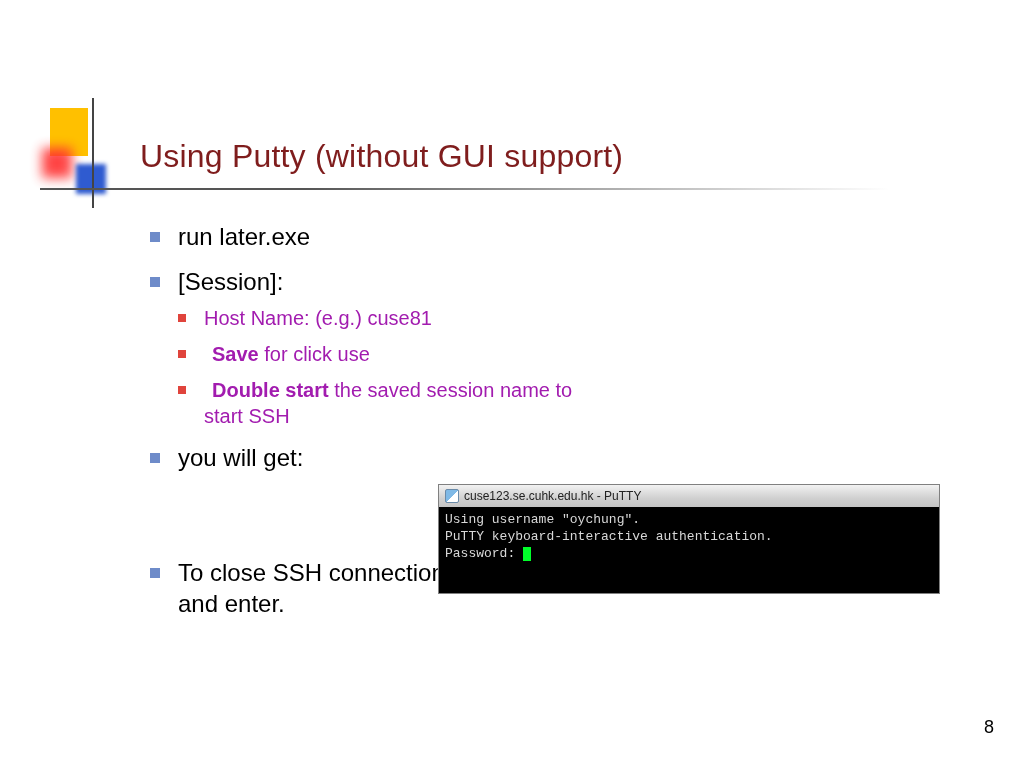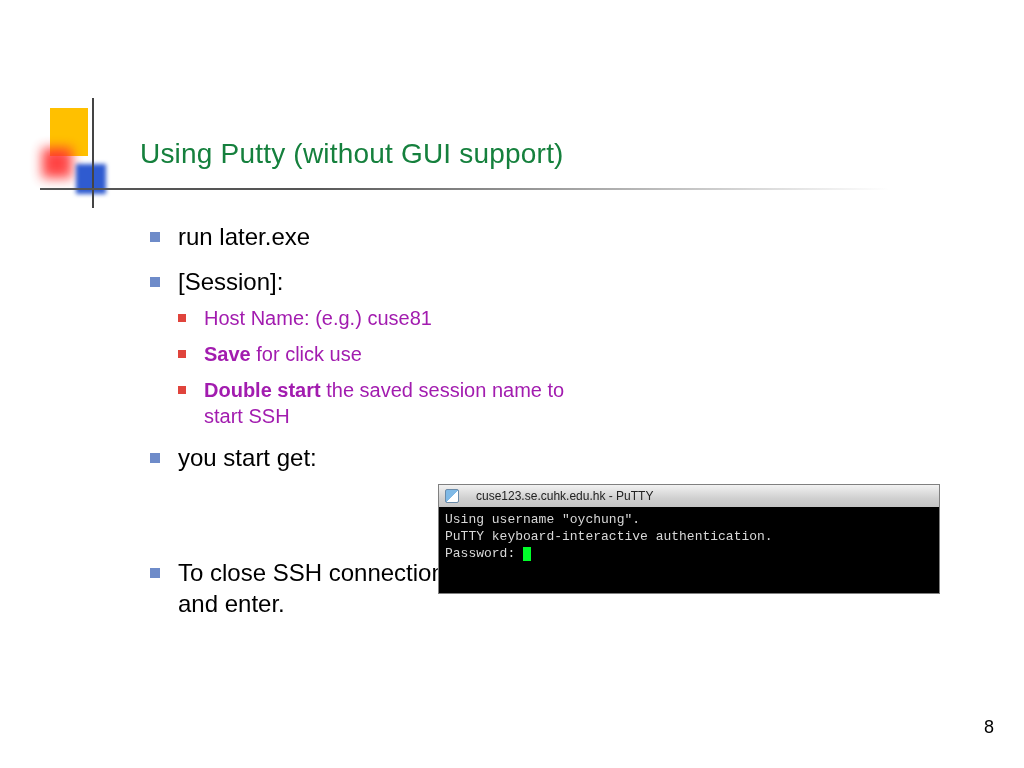--- a/index.html
+++ b/index.html
@@ -46,22 +46,22 @@
     width: 2px; height: 110px;
     background: #444;
   }
   .title-wrap {
     position: absolute;
     top: 138px;
     left: 140px;
     right: 40px;
   }
   .title {
-    color: #15803d;
-    font-size: 28px;
+    color: #7f1d1d;
+    font-size: 32px;
     font-weight: 400;
     letter-spacing: 0.2px;
     padding-bottom: 6px;
   }
   .title-rule {
     position: absolute;
     top: 188px;
     left: 40px;
     right: 40px;
     height: 2px;
@@ -103,40 +103,40 @@
     margin-bottom: 10px;
     line-height: 1.3;
   }
   ul.level2 > li::before {
     content: "";
     position: absolute;
     left: 0; top: 9px;
     width: 8px; height: 8px;
     background: #e0443c;
   }
-  .bold { font-weight: 700; }
+  .bold { font-weight: 700; margin-left: 8px; }
 
   
   .terminal {
     position: absolute;
     top: 484px;
     left: 438px;
     width: 502px;
     border: 1px solid #808080;
   }
   .terminal .titlebar {
     height: 22px;
     background: linear-gradient(180deg, #f2f2f2 0%, #d0d0d0 60%, #c4c4c4 100%);
     display: flex;
     align-items: center;
     padding: 0 6px;
     font-size: 12px;
     font-family: Tahoma, Verdana, sans-serif;
     color: #222;
-    gap: 17px;
+    gap: 5px;
   }
   .terminal .titlebar .win-icon {
     width: 14px; height: 14px;
     background:
       linear-gradient(135deg, #7fb9e6 0 50%, #fff 50% 100%);
     border: 1px solid #6a8aa8;
     border-radius: 2px;
   }
   .terminal .body {
     background: #000;
@@ -190,21 +190,21 @@
         </li>
         <li>
           <span class="bold">Save</span><span> for click use</span>
         </li>
         <li>
           <span class="bold">Double start</span><span> the saved session name to start SSH</span>
         </li>
       </ul>
     </li>
     <li style="margin-top:4px;">
-      <span>you start get:</span>
+      <span>you will get:</span>
     </li>
     <li style="margin-top:84px;">
       <span>To close SSH connection, type exit and enter.</span>
     </li>
   </ul>
 </div>
 
 <div class="terminal">
   <div class="titlebar">
     <span class="win-icon"></span>

